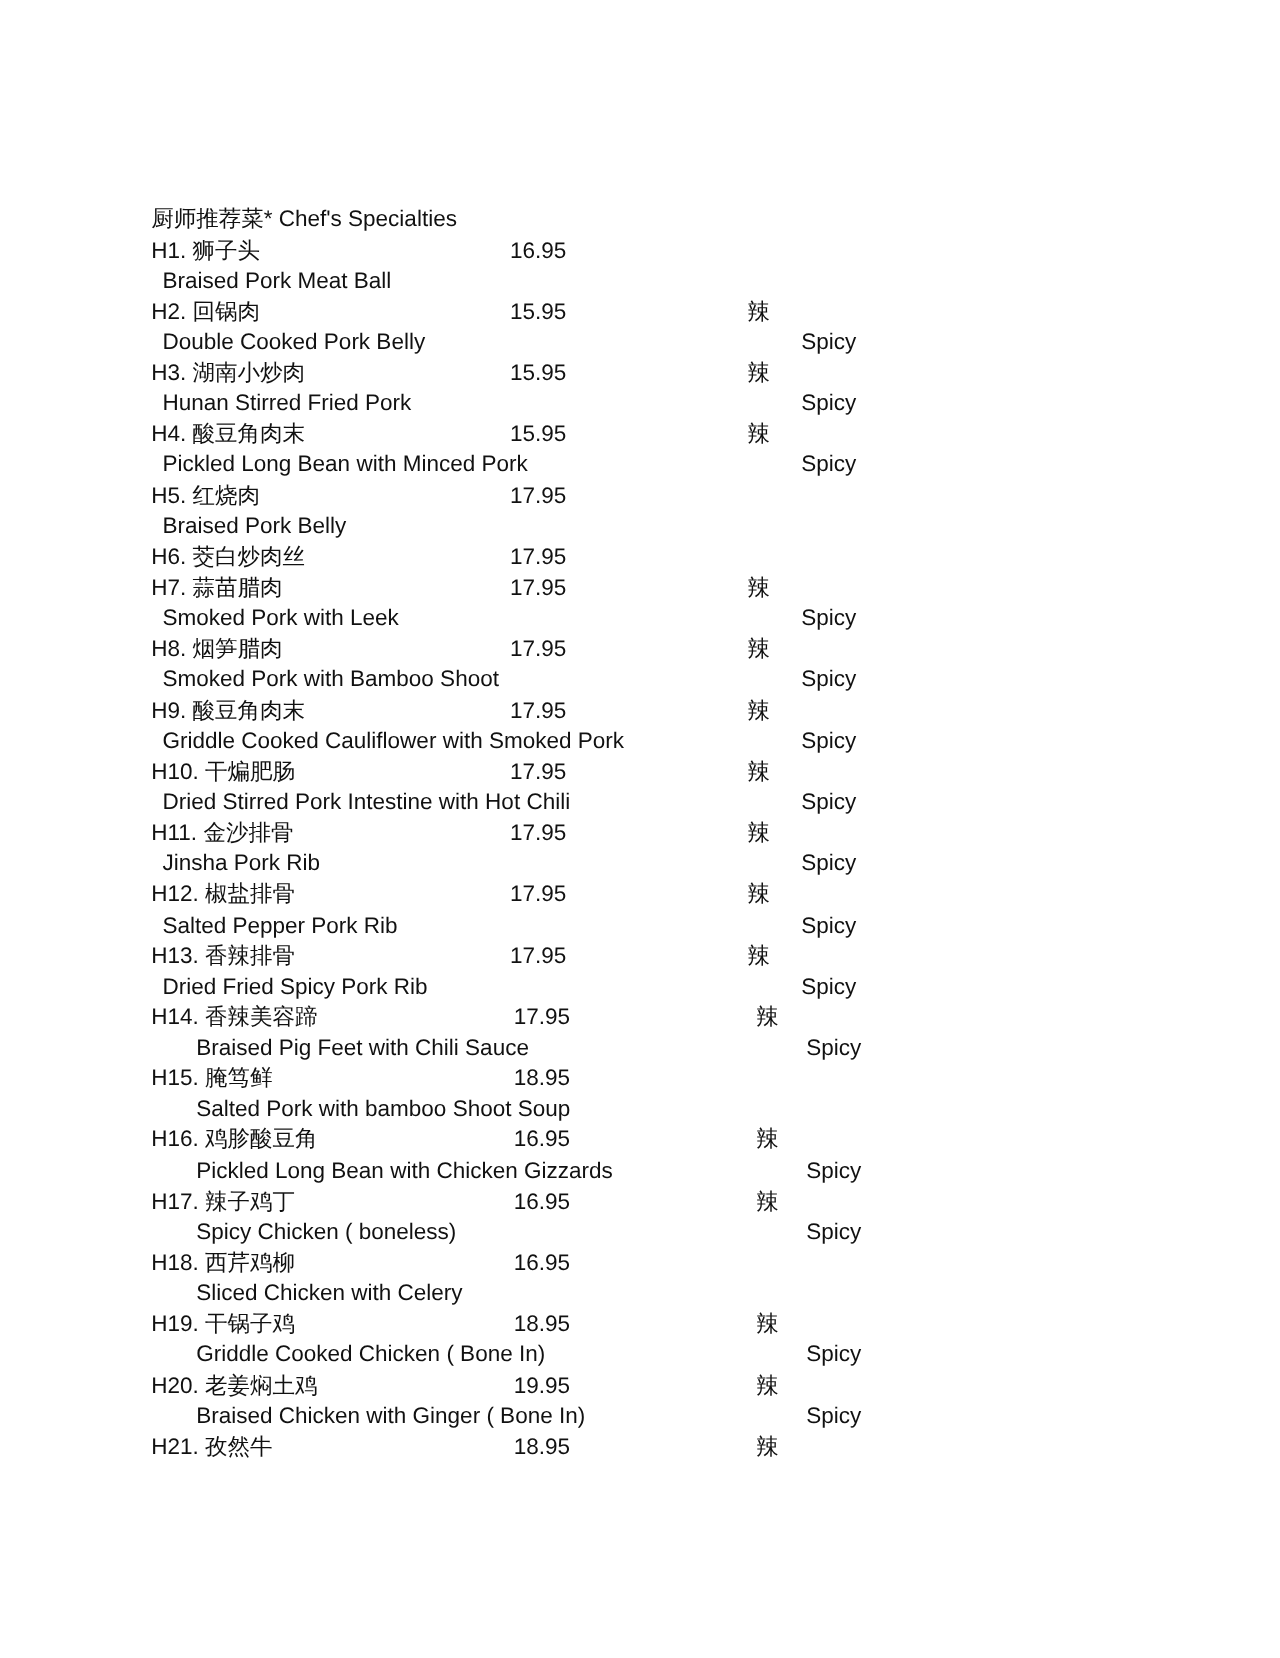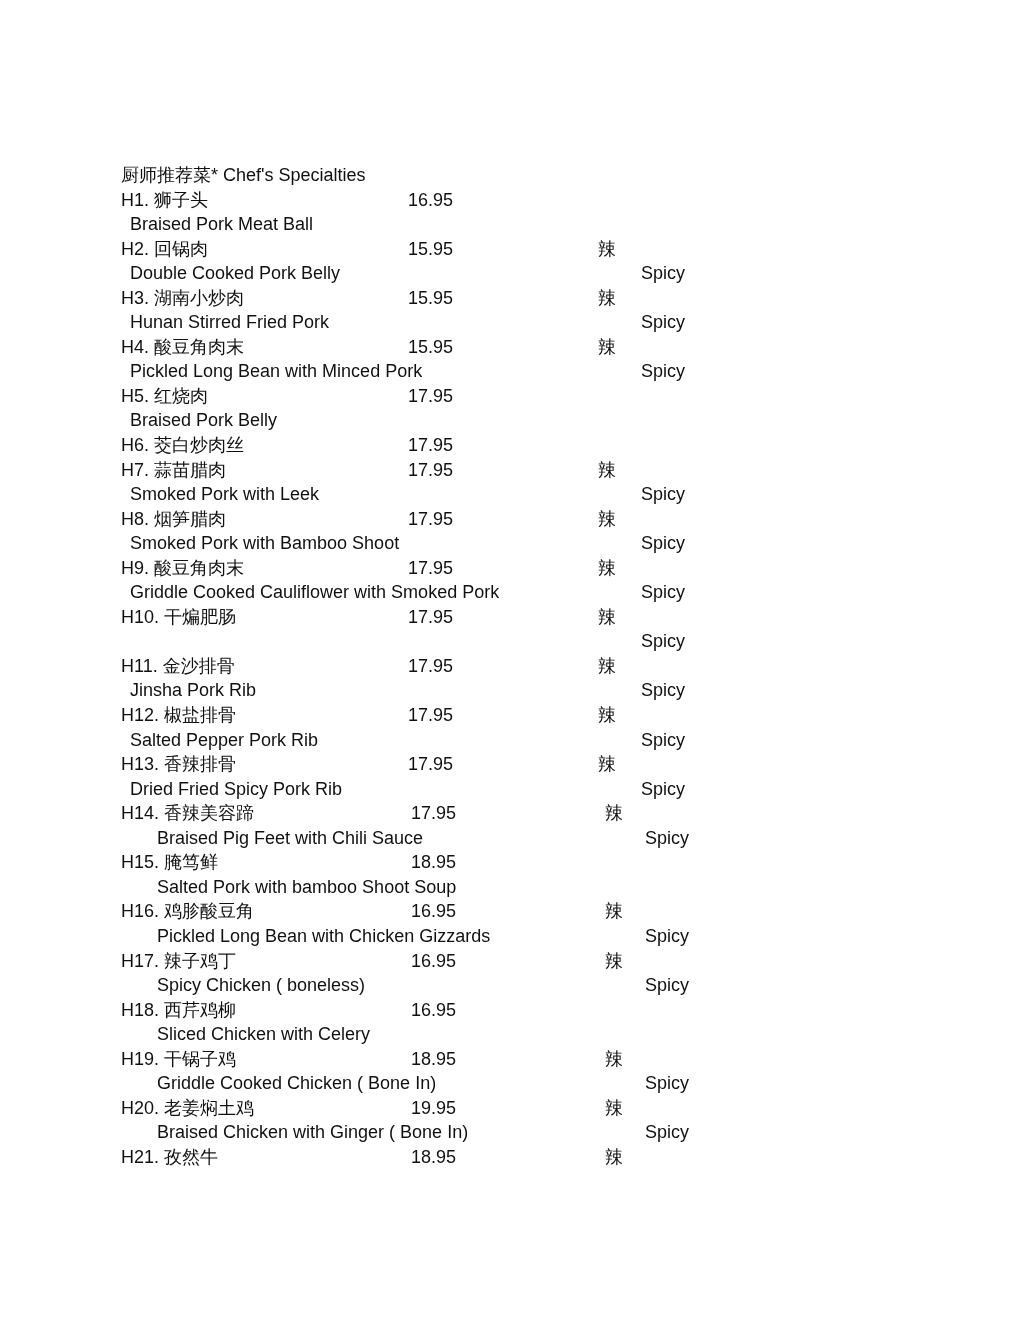--- a/index.html
+++ b/index.html
@@ -151,20 +151,21 @@
     </div>
   </div>
 
   <div class="item">
     <div class="row line1">
       <span class="c-name"><span class="code">H10.</span><span>干煸肥肠</span></span>
       <span class="c-price">17.95</span>
       <span class="c-spicy-cn">辣</span>
     </div>
     <div class="row line2">
+      <span class="c-name-en">Dried Stirred Pork Intestine with Hot Chili</span>
       <span class="c-spicy-en">Spicy</span>
     </div>
   </div>
 
   <div class="item">
     <div class="row line1">
       <span class="c-name"><span class="code">H11.</span><span>金沙排骨</span></span>
       <span class="c-price">17.95</span>
       <span class="c-spicy-cn">辣</span>
     </div>

